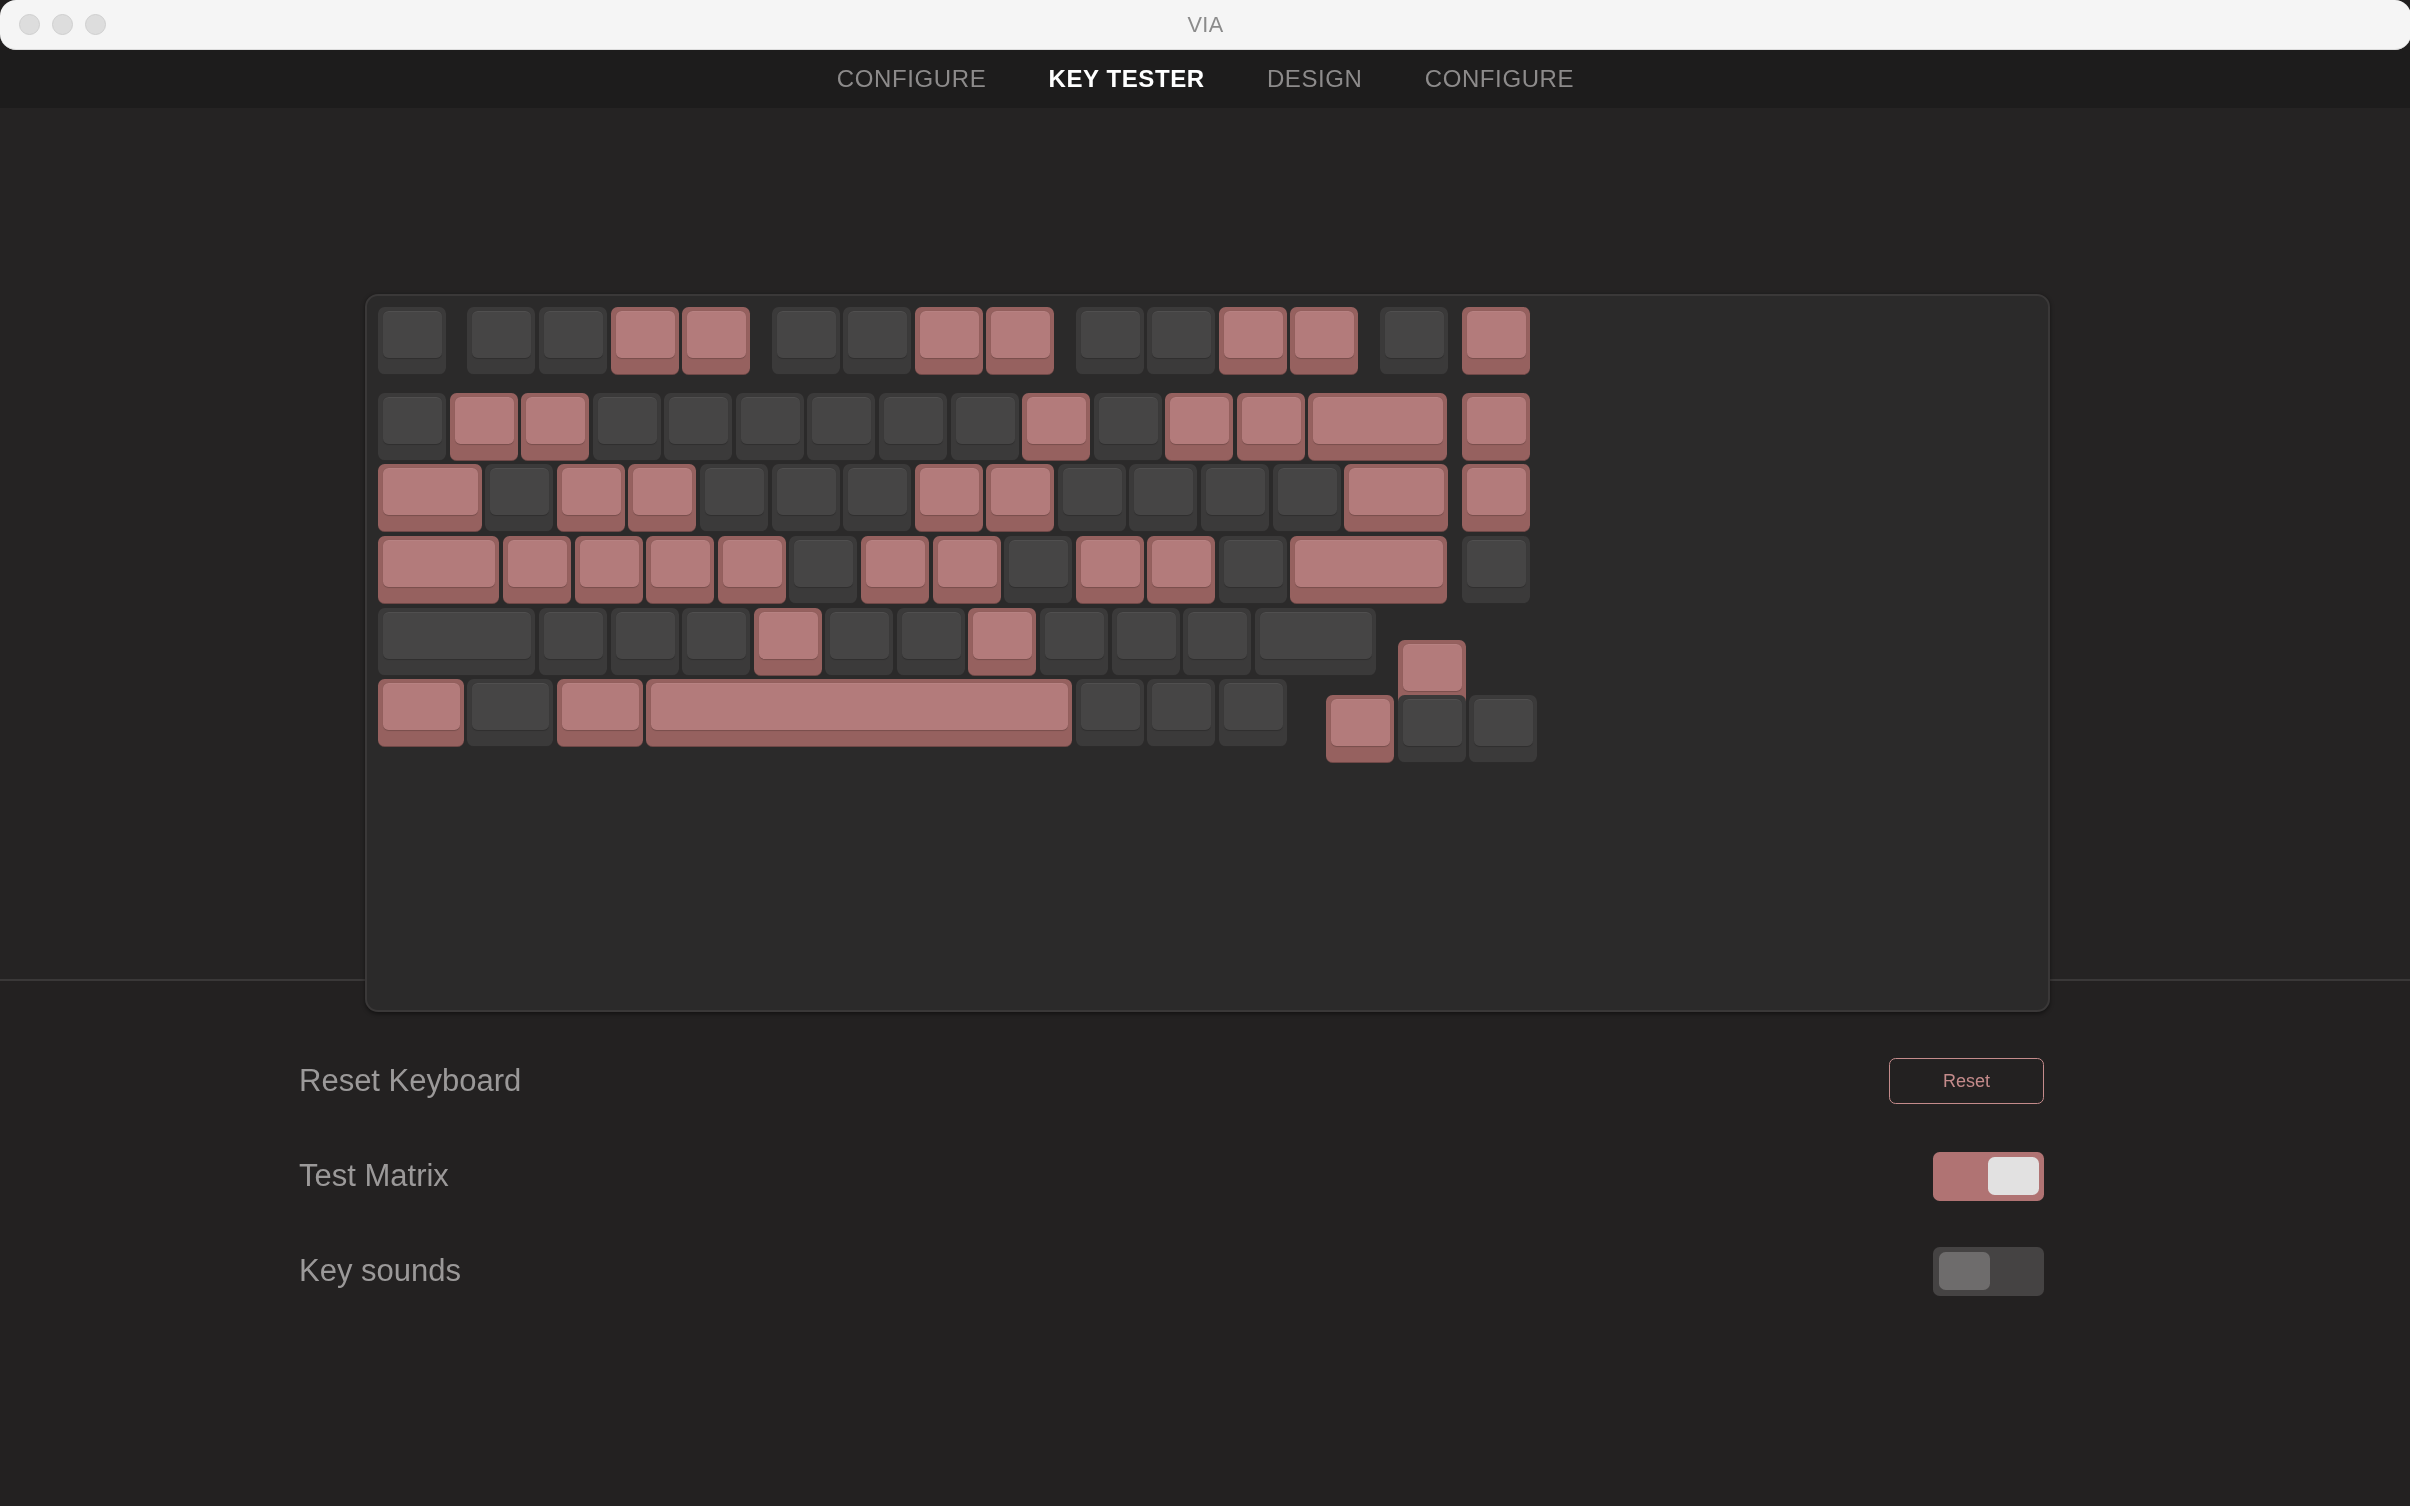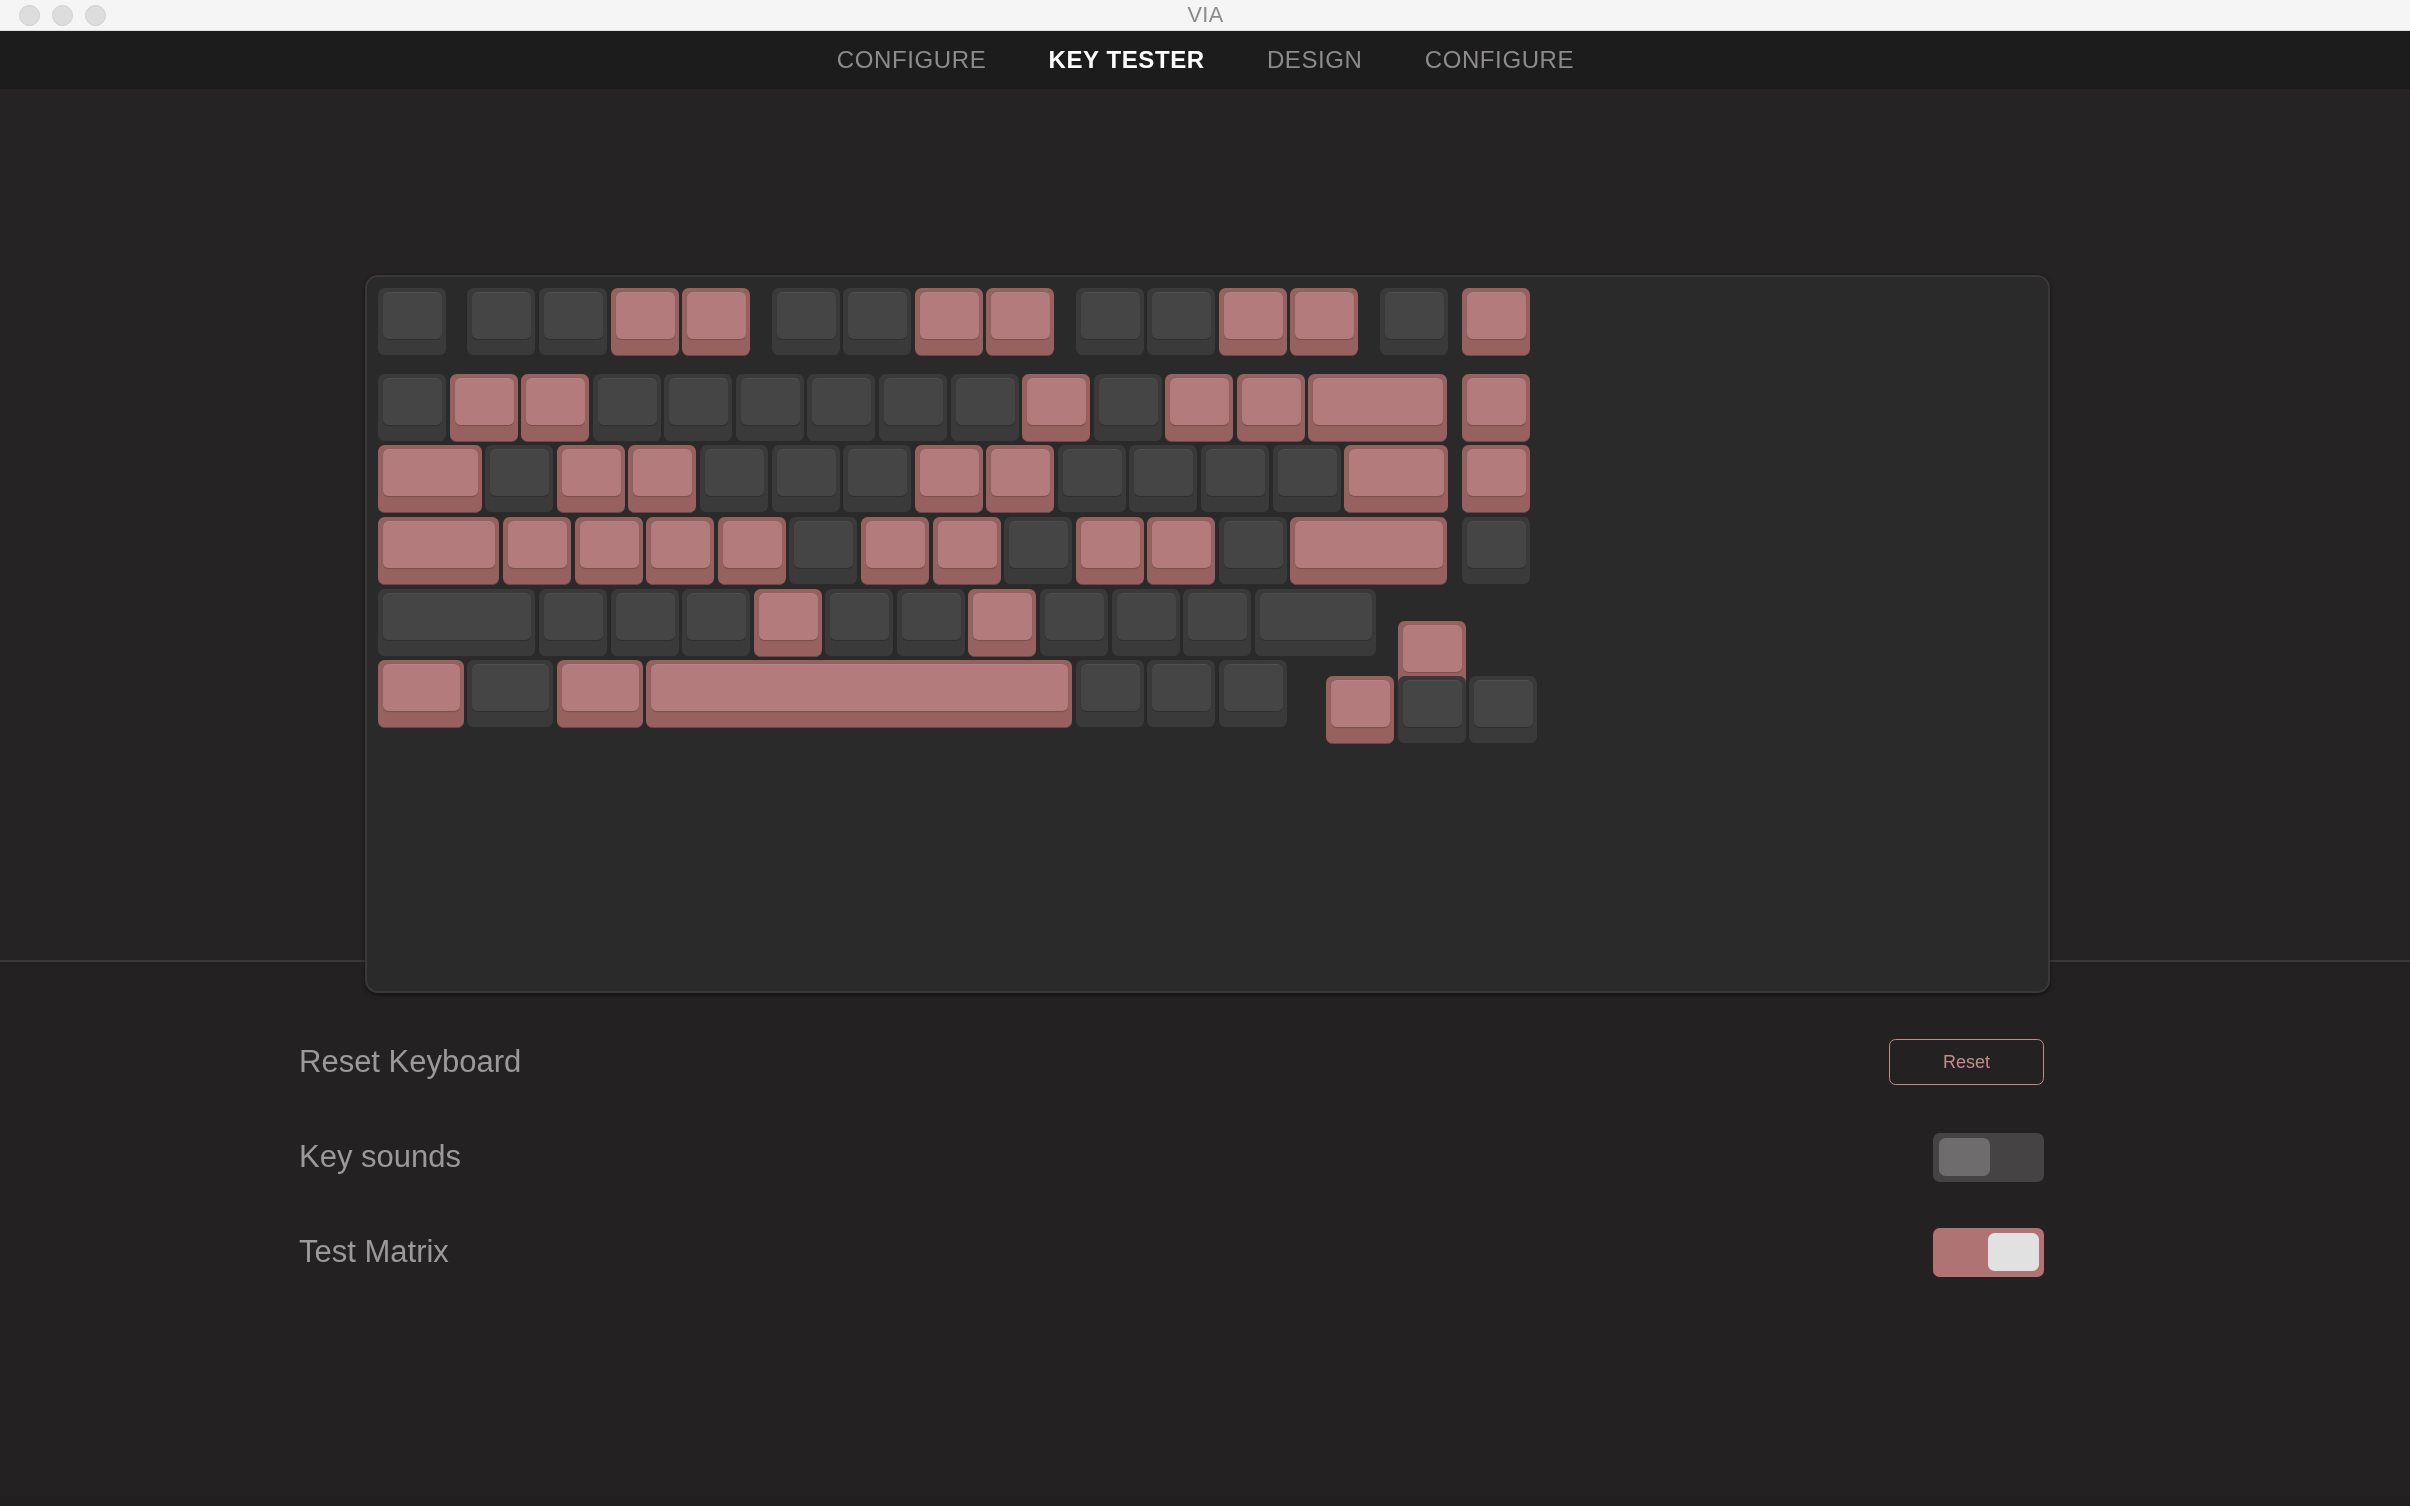--- a/index.html
+++ b/index.html
@@ -6,24 +6,24 @@
   html, body {
     width: 2411px; height: 1507px;
     background: #211f1f;
     font-family: "Liberation Sans", sans-serif;
     overflow: hidden;
   }
 
   
   .titlebar {
     position: relative;
-    height: 31px;
+    height: 50px;
     background: #f5f5f5;
     border-bottom: 0.9px solid #dcdcdc;
-    display: flex; align-items: center;
+    display: flex; align-items: center; border-radius: 16px;
   }
   .traffic {
     display: flex; gap: 12.2px;
     margin-left: 19px;
   }
   .light {
     width: 21px; height: 21px; border-radius: 50%;
     background: #dddddd; border: 0.9px solid #cfcfcf;
   }
   .win-title {
@@ -409,25 +409,25 @@
 </div>
 
 <div class="divider"></div>
 
 <div class="settings" id="settings">
     <div class="srow">
       <div class="slabel">Reset Keyboard</div>
       <button class="reset-btn">Reset</button>
     </div>
     <div class="srow">
+      <div class="slabel">Test Matrix</div>
+      <div class="toggle on">
+        <div class="knob"></div>
+      </div>
+    </div>
+    <div class="srow">
       <div class="slabel">Key sounds</div>
       <div class="toggle">
         <div class="knob"></div>
       </div>
     </div>
-    <div class="srow">
-      <div class="slabel">Test Matrix</div>
-      <div class="toggle on">
-        <div class="knob"></div>
-      </div>
-    </div>
   </div>
 
 
 </body></html>

